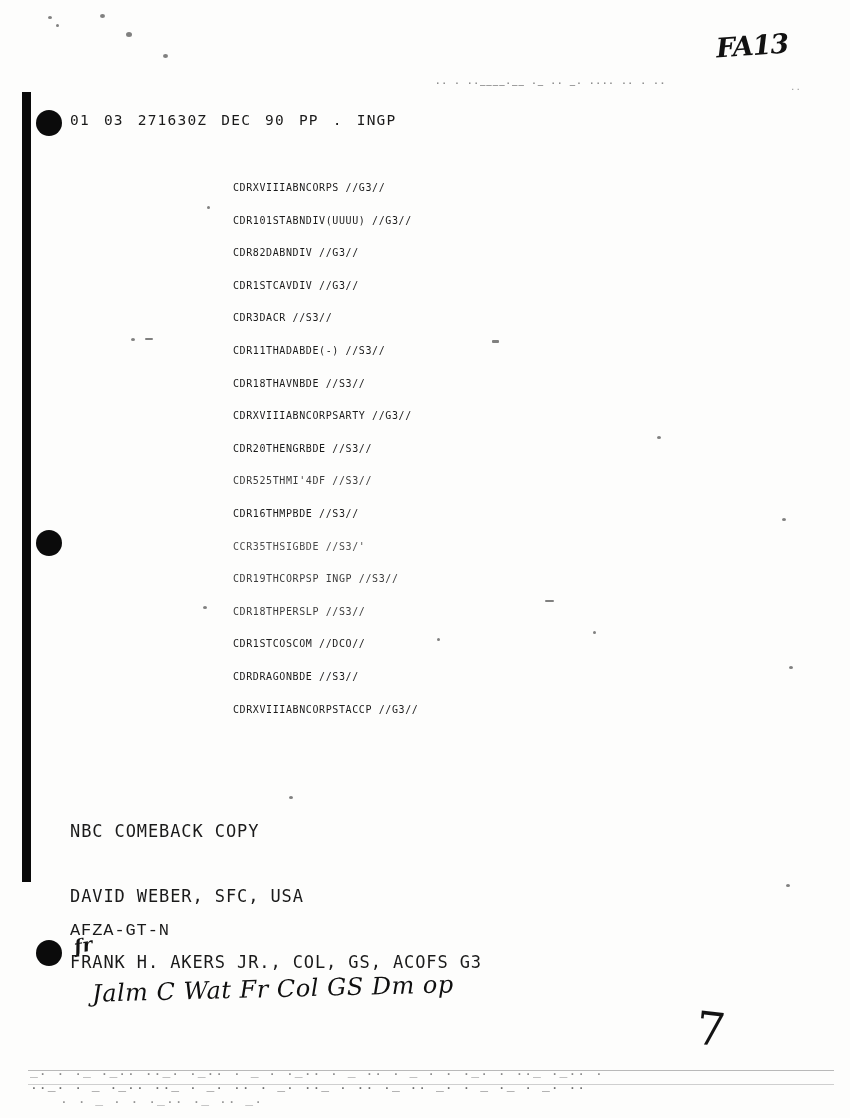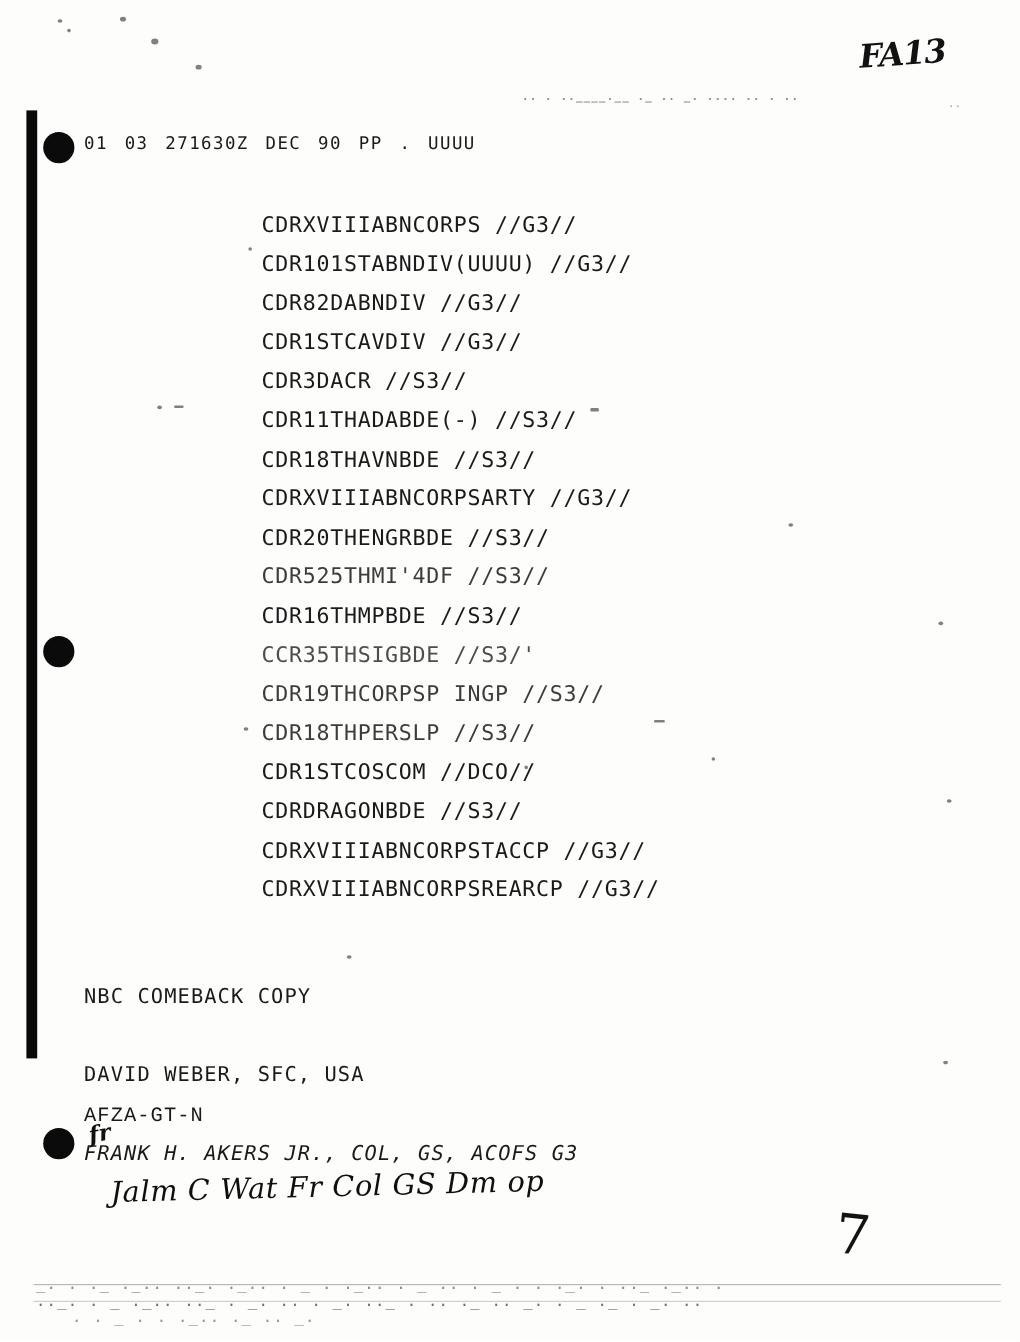--- a/index.html
+++ b/index.html
@@ -95,23 +95,23 @@
     top: 112px;
     font-size: 14.5px;
     letter-spacing: 1.2px;
     white-space: nowrap;
   }
   .dtg-line .sp { display: inline-block; width: 14px; }
 
   
   .addr-list {
     position: absolute;
-    left: 218px;
+    left: 233px;
     top: 172px;
-    font-size: 18px;
+    font-size: 10px;
     letter-spacing: .6px;
   }
   .addr-list .addr {
     height: 32.6px;
     line-height: 32.6px;
     white-space: nowrap;
   }
   .addr.faint { color: #3c3c3c; }
   .addr.fainter { color: #4d4d4d; }
 
@@ -119,21 +119,21 @@
   .blk {
     position: absolute;
     left: 70px;
     font-size: 17px;
     letter-spacing: .9px;
     white-space: nowrap;
   }
   .blk-nbc { top: 821px; }
   .blk-auth { top: 886px; }
   .blk-office { top: 921px; font-family: Liberation Mono, monospace; }
-  .blk-signer { top: 952px; font-style: italic; }
+  .blk-signer { top: 952px; }
 
   
   .hand-fr {
     position: absolute;
     left: 74px;
     top: 934px;
     font-family: "DejaVu Serif", serif;
     font-size: 19px;
     font-style: italic;
     font-weight: bold;
@@ -218,42 +218,41 @@
   <div class="punch p1"></div>
   <div class="punch p2"></div>
   <div class="punch p3"></div>
 
   <div class="hand-top">FA13</div>
 
   <div class="smudge-top">.. . ..____.__ ._ .. _.  .... .. .  ..</div>
   <div class="smudge-top-right">..</div>
 
   <div class="dtg-line">
-    <span>01</span><span class="sp"></span><span>03</span><span class="sp"></span><span>271630Z</span><span class="sp"></span><span>DEC</span><span class="sp"></span><span>90</span><span class="sp"></span><span>PP</span><span class="sp"></span><span>.</span><span class="sp"></span><span>UUUU</span>
+    <span>01</span><span class="sp"></span><span>03</span><span class="sp"></span><span>271630Z</span><span class="sp"></span><span>DEC</span><span class="sp"></span><span>90</span><span class="sp"></span><span>PP</span><span class="sp"></span><span>.</span><span class="sp"></span><span>INGP</span>
   </div>
 
   <div class="addr-list">
     <div class="addr">CDRXVIIIABNCORPS //G3//</div>
     <div class="addr">CDR101STABNDIV(UUUU) //G3//</div>
     <div class="addr">CDR82DABNDIV //G3//</div>
     <div class="addr">CDR1STCAVDIV //G3//</div>
     <div class="addr">CDR3DACR //S3//</div>
     <div class="addr">CDR11THADABDE(-) //S3//</div>
     <div class="addr">CDR18THAVNBDE //S3//</div>
     <div class="addr">CDRXVIIIABNCORPSARTY //G3//</div>
     <div class="addr">CDR20THENGRBDE //S3//</div>
     <div class="addr faint">CDR525THMI'4DF //S3//</div>
     <div class="addr">CDR16THMPBDE //S3//</div>
     <div class="addr fainter">CCR35THSIGBDE //S3/'</div>
     <div class="addr faint">CDR19THCORPSP INGP //S3//</div>
     <div class="addr faint">CDR18THPERSLP //S3//</div>
     <div class="addr">CDR1STCOSCOM //DCO//</div>
     <div class="addr">CDRDRAGONBDE //S3//</div>
     <div class="addr">CDRXVIIIABNCORPSTACCP //G3//</div>
-    <div class="addr">CDRXVIIIABNCORPSREARCP //G3//</div>
   </div>
 
   <div class="blk blk-nbc">NBC COMEBACK COPY</div>
   <div class="blk blk-auth">DAVID WEBER, SFC, USA</div>
   <div class="blk blk-office">AFZA-GT-N</div>
   <div class="hand-fr">fr</div>
   <div class="blk blk-signer">FRANK H. AKERS JR., COL, GS, ACOFS G3</div>
 
   <div class="signature">Jalm C Wat Fr Col GS Dm op</div>
 

